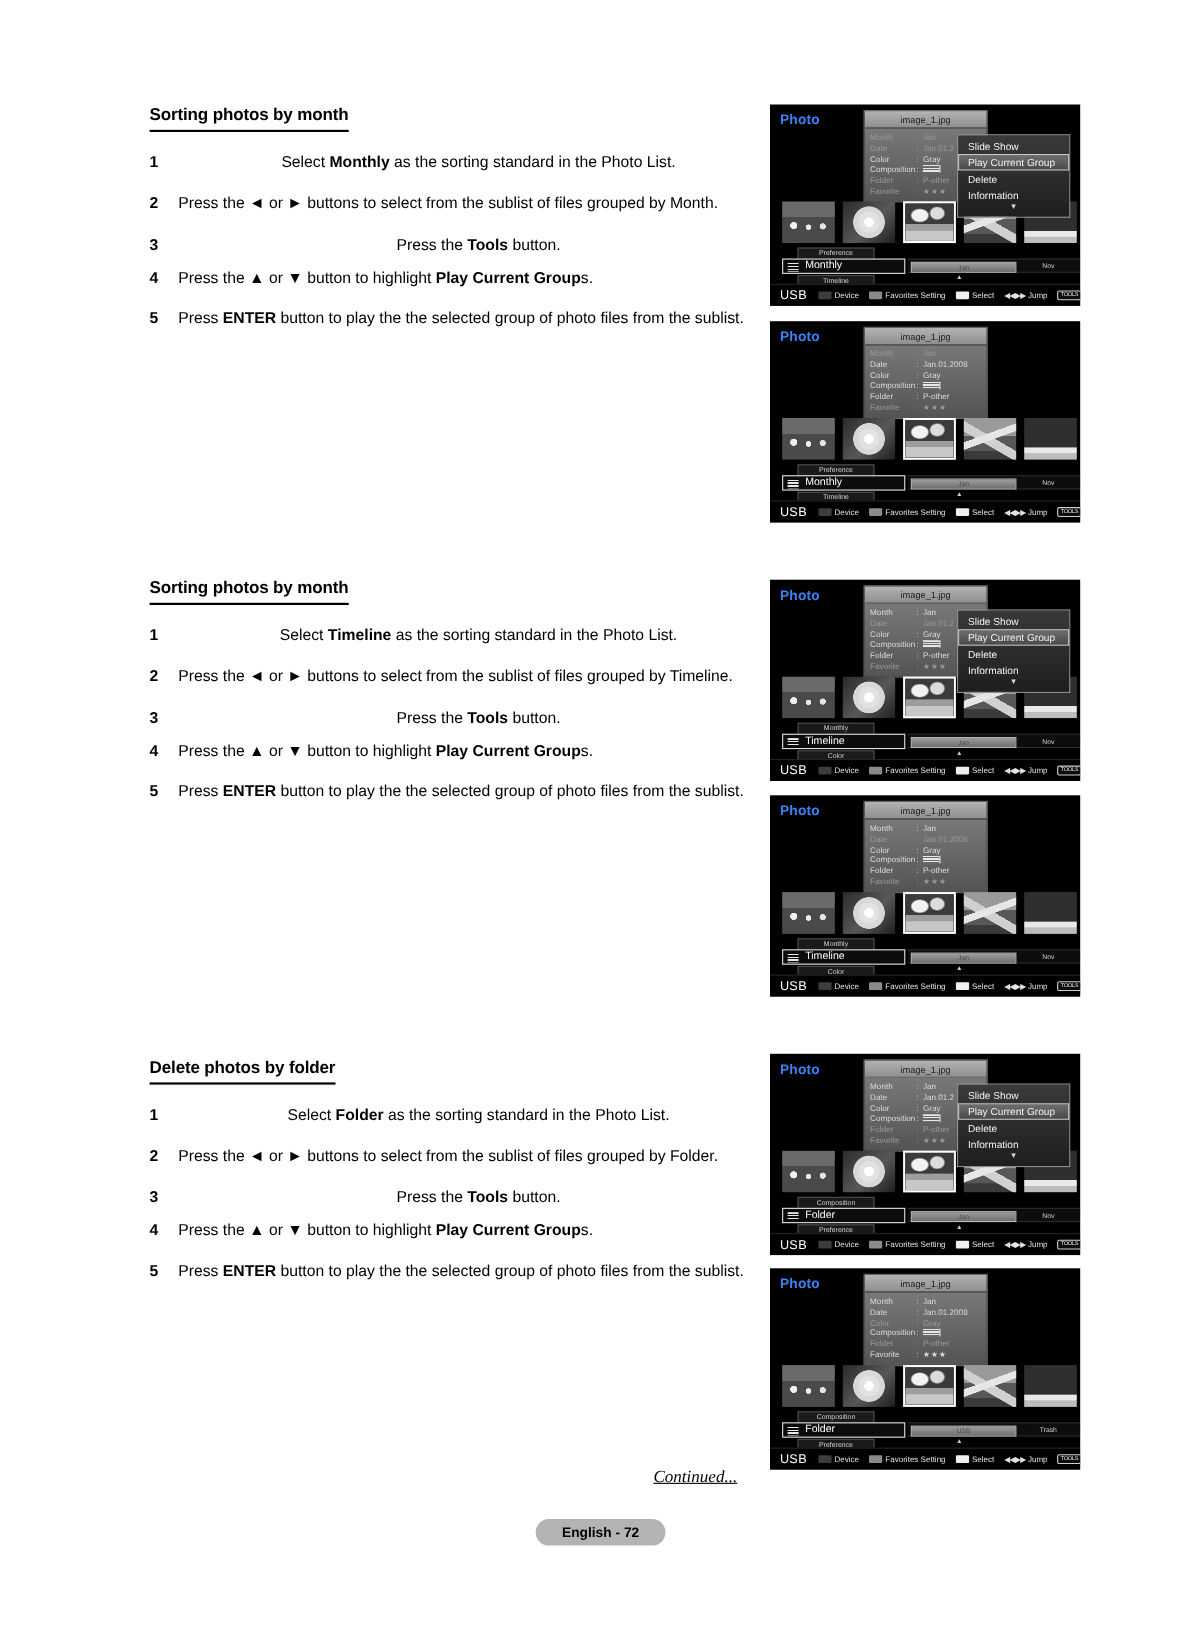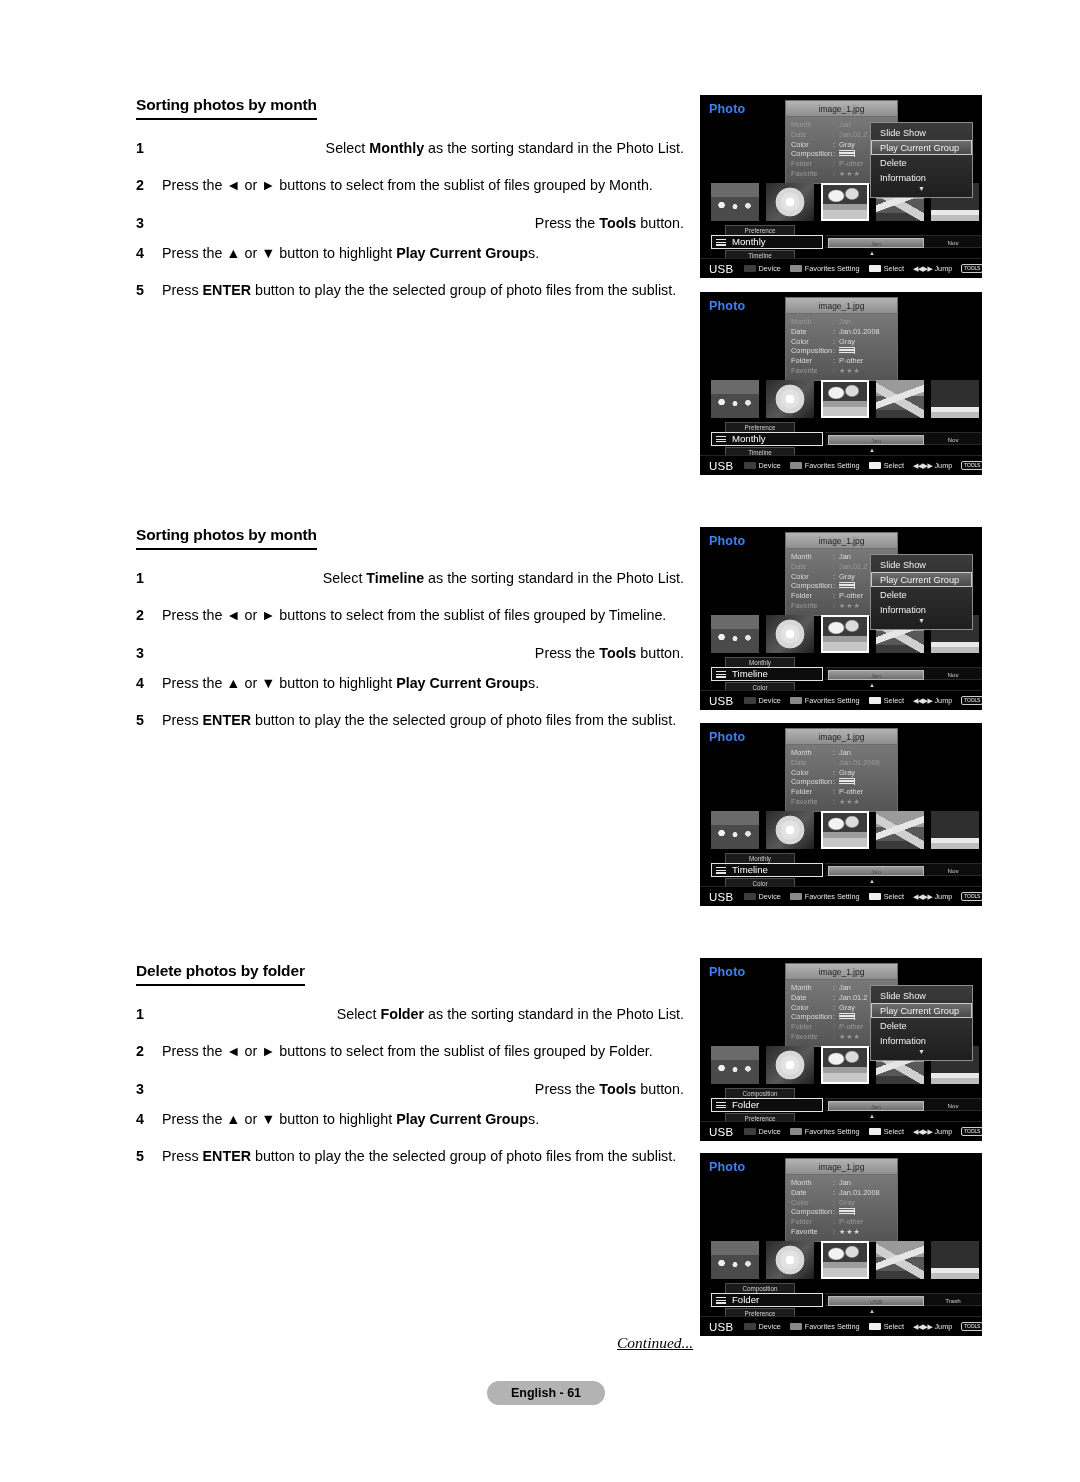--- a/index.html
+++ b/index.html
@@ -41,21 +41,21 @@
   .step-num {
     font-weight: bold;
     width: 26px;
     flex: 0 0 26px;
     font-size: 14.3px;
   }
   .step-body {
     flex: 1 1 auto;
     text-align: justify;
   }
-  .step-body.nojust { text-align: right; margin-left: 24px; }
+  .step-body.nojust { text-align: center; margin-left: 24px; }
   .step-body b { font-weight: bold; }
 
   
   .tv {
     position: absolute;
     width: 282px;
     height: 183px;
     background: #000;
     overflow: hidden;
     font-family: "Liberation Sans", sans-serif;
@@ -315,21 +315,20 @@
 
   
   .continued {
     position: absolute;
     left: 594px;
     top: 1334px;
     font-family: "Liberation Serif", serif;
     font-style: italic;
     font-size: 15.5px;
     text-decoration: underline;
-    margin-left: 23px;
   }
   .pagepill {
     position: absolute;
     left: 487px;
     top: 1381px;
     width: 118px;
     height: 24px;
     background: #b3b3b3;
     border-radius: 12px;
     color: #000;
@@ -946,13 +945,13 @@
         <span class="sb-jumpg">◀◀▶▶</span>
         <span>Jump</span>
       </span>
       <span class="sb-item">
         <span class="tools-key">TOOLS</span>
       </span>
     </div>
   </div>
 
 <div class="continued">Continued...</div>
-<div class="pagepill">English - 61</div>
+<div class="pagepill">English - 72</div>
 
 </body></html>

